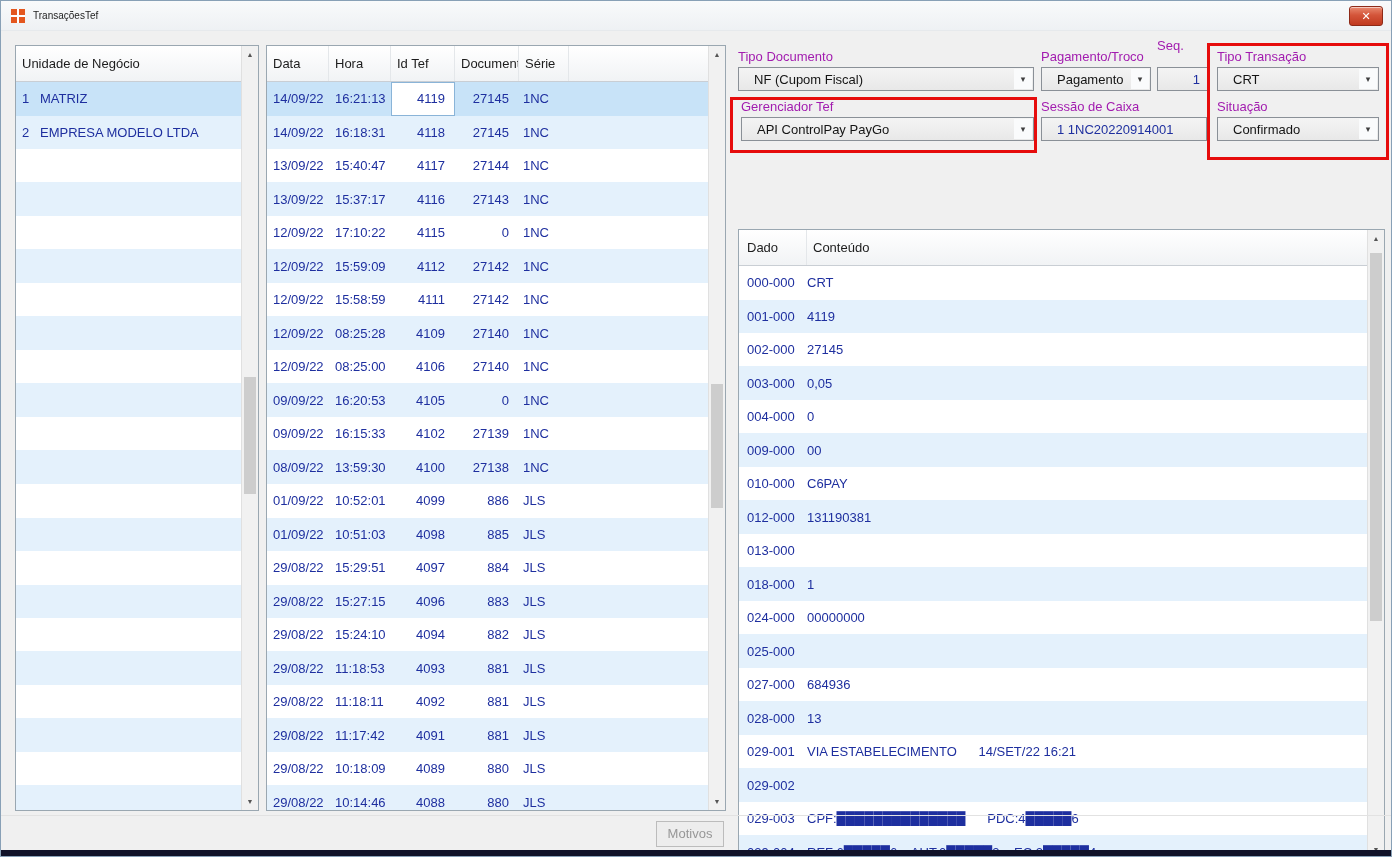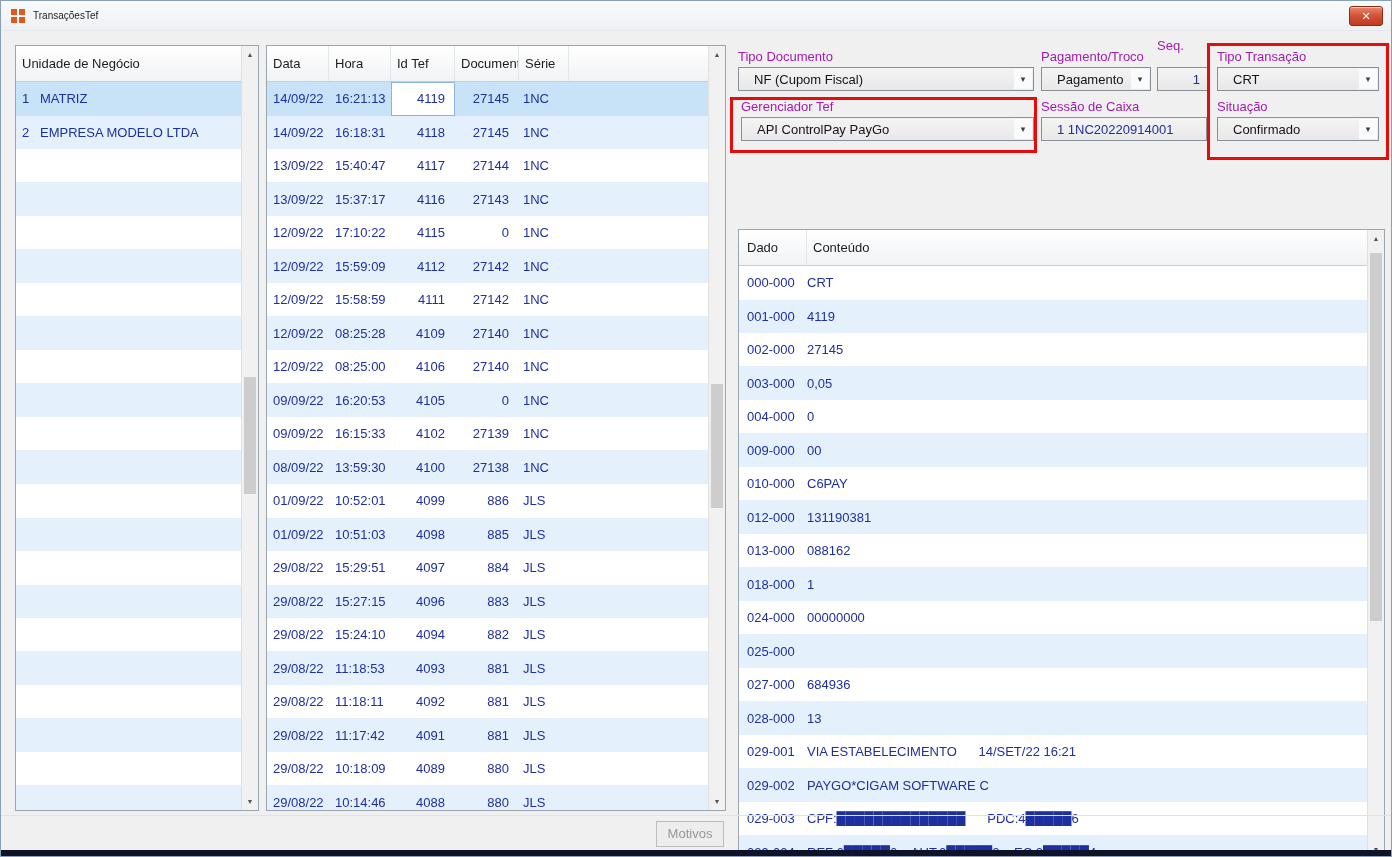--- a/index.html
+++ b/index.html
@@ -438,21 +438,20 @@
             <div class="cell d-cont">C6PAY</div>
           </div>
 
           <div class="grid-row detail-row">
             <div class="cell d-dado">012-000</div>
             <div class="cell d-cont">131190381</div>
           </div>
 
           <div class="grid-row detail-row">
             <div class="cell d-dado">013-000</div>
-            <div class="cell d-cont">088162</div>
           </div>
 
           <div class="grid-row detail-row">
             <div class="cell d-dado">018-000</div>
             <div class="cell d-cont">1</div>
           </div>
 
           <div class="grid-row detail-row">
             <div class="cell d-dado">024-000</div>
             <div class="cell d-cont">00000000</div>
@@ -473,21 +472,20 @@
             <div class="cell d-cont">13</div>
           </div>
 
           <div class="grid-row detail-row">
             <div class="cell d-dado">029-001</div>
             <div class="cell d-cont">VIA ESTABELECIMENTO      14/SET/22 16:21</div>
           </div>
 
           <div class="grid-row detail-row">
             <div class="cell d-dado">029-002</div>
-            <div class="cell d-cont">PAYGO*CIGAM SOFTWARE C</div>
           </div>
 
           <div class="grid-row detail-row">
             <div class="cell d-dado">029-003</div>
             <div class="cell d-cont">CPF:██████████████      PDC:4█████6</div>
           </div>
 
           <div class="grid-row detail-row">
             <div class="cell d-dado">029-004</div>
             <div class="cell d-cont">REF:6█████6    AUT:0█████2    EC:2█████4</div>

